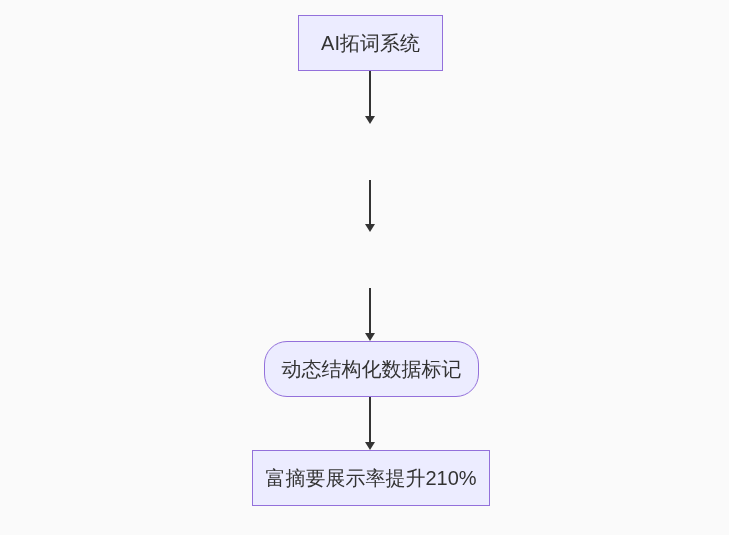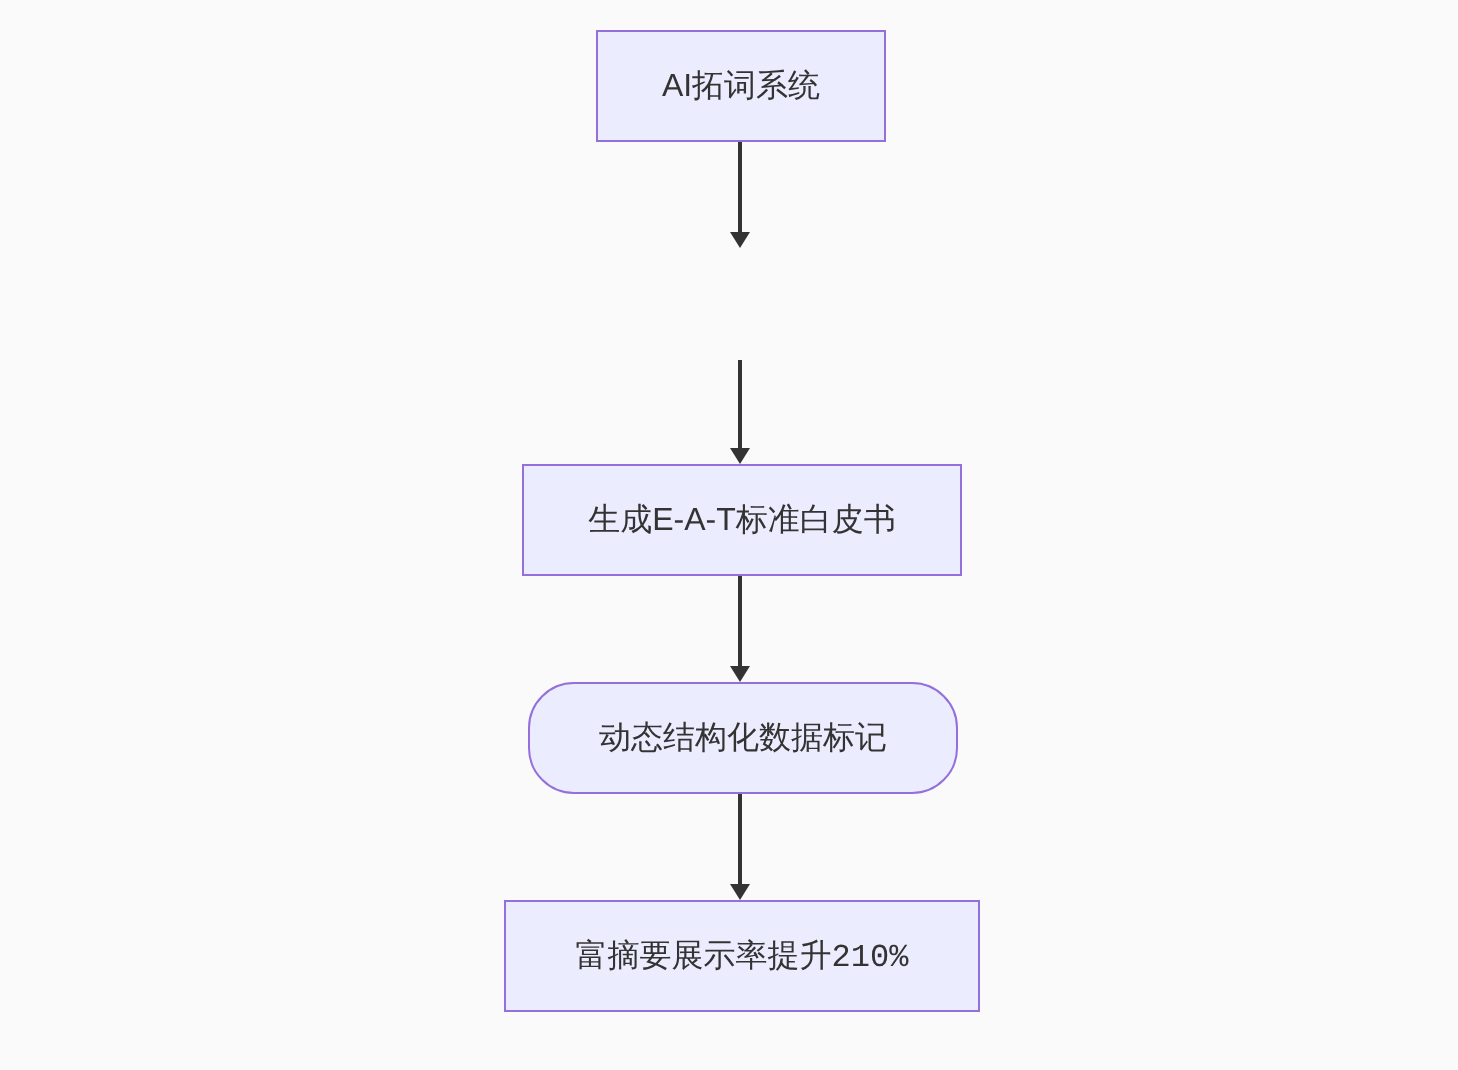--- a/index.html
+++ b/index.html
@@ -16,30 +16,30 @@
   }
   .node {
     position: absolute;
     height: 56px;
     background: #ececff;
     border: 1px solid #9370db;
     box-sizing: border-box;
     display: flex;
     align-items: center;
     justify-content: center;
-    font-size: 16px;
+    font-size: 20px;
     color: #333333;
     text-align: center;
     white-space: nowrap;
   }
   .node.n1 { left: 298px; top: 15px;  width: 145px; }
   .node.n2 { left: 273px; top: 124px; width: 196px; }
   .node.n3 { left: 261px; top: 232px; width: 220px; }
   .node.n4 { left: 264px; top: 341px; width: 215px; border-radius: 23px; }
-  .node.n5 { left: 252px; top: 450px; width: 238px; font-family: Liberation Mono, monospace; }
+  .node.n5 { left: 252px; top: 450px; width: 238px; }
 
   .edge {
     position: absolute;
     left: 365px; 
     width: 10px;
     display: flex;
     flex-direction: column;
     align-items: center;
   }
   .edge.e1 { top: 71px;  height: 53px; }
@@ -70,21 +70,20 @@
     <div class="edge-line"></div>
     <div class="edge-head"></div>
   </div>
 
 
   <div class="edge e2">
     <div class="edge-line"></div>
     <div class="edge-head"></div>
   </div>
 
-  <div class="node n3">生成E-A-T标准白皮书</div>
 
   <div class="edge e3">
     <div class="edge-line"></div>
     <div class="edge-head"></div>
   </div>
 
   <div class="node n4">动态结构化数据标记</div>
 
   <div class="edge e4">
     <div class="edge-line"></div>

